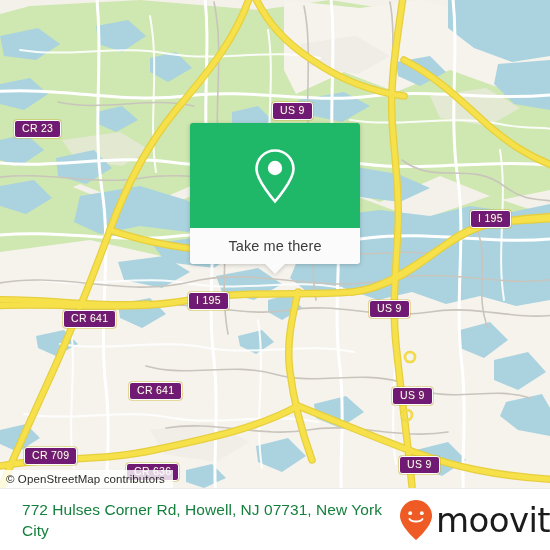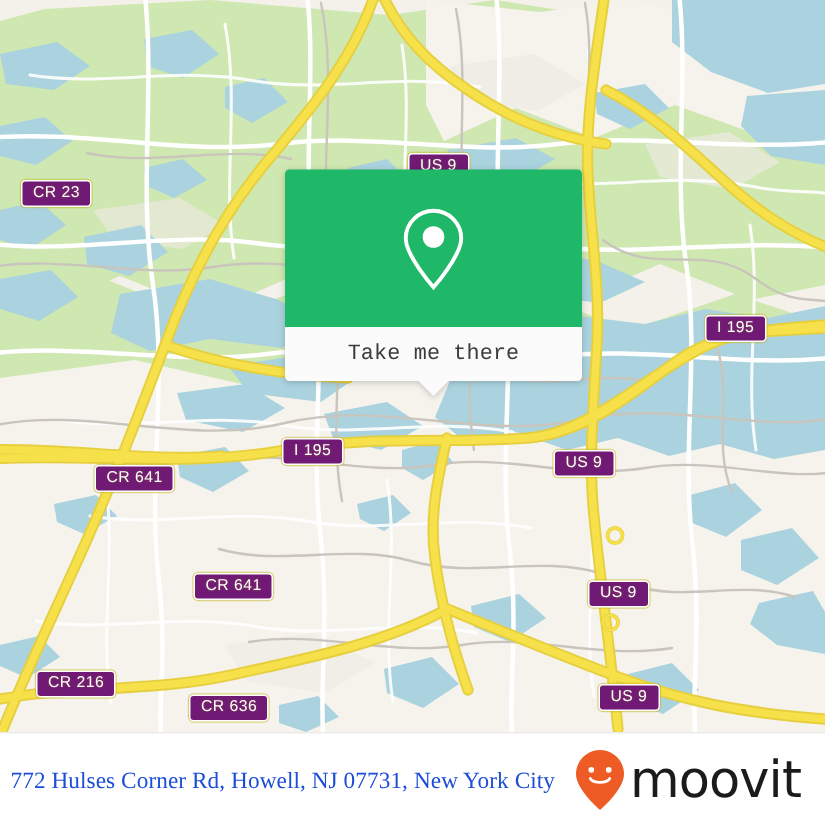--- a/index.html
+++ b/index.html
@@ -25,24 +25,23 @@
     padding:0 8px 0 6px;
     background:rgba(255,255,255,0.80);
     font-size:11.5px;color:#2a2a2a;
     letter-spacing:0.1px;
     white-space:nowrap;
     z-index:40;
   }
 
   
   .popup{
-    position:absolute;left:190px;top:113px;width:198px;
+    position:absolute;left:190px;top:123px;width:170px;
     z-index:50;
     filter:drop-shadow(0 1px 2px rgba(0,0,0,0.20));
-    font-family:Liberation Mono, monospace;
   }
   .popup-head{
     height:105px;
     background:#1fb768;
     border-radius:3px 3px 0 0;
     display:flex;align-items:center;justify-content:center;
   }
   .popup-pin{display:block;}
   .popup-foot{
     position:relative;
@@ -81,29 +80,28 @@
 
   
   .footer{
     position:absolute;left:0;top:488px;width:550px;height:62px;
     background:#ffffff;
     display:flex;align-items:center;
     border-top:1px solid #ececec;
   }
   .footer-addr{
     flex:1;
-    padding-left:7px;padding-right:8px;
-    font-size:15.5px;color:#1d4ed8;
+    padding-left:22px;padding-right:8px;
+    font-size:15.5px;color:#15803d;
     line-height:21px;
     letter-spacing:0.05px;
-    font-family:Liberation Serif, serif;
   }
   .footer-logo{
     display:flex;align-items:center;
-    padding-right:16px;
+    padding-right:0;
   }
   .logo-mark{margin-right:3px;display:block;}
   .logo-word{
     font-size:34px;color:#1b1b1b;
     font-weight:normal;
     letter-spacing:-0.6px;
     line-height:34px;
     font-family:"DejaVu Sans",sans-serif;
   }
 </style>
@@ -310,38 +308,39 @@
     </svg>
 
     <div class="shield" style="left:14px;top:120px;text-align:center;">CR 23</div>
     <div class="shield" style="left:272px;top:102px;">US 9</div>
     <div class="shield" style="left:470px;top:210px;">I 195</div>
     <div class="shield" style="left:188px;top:292px;">I 195</div>
     <div class="shield" style="left:63px;top:310px;">CR 641</div>
     <div class="shield" style="left:369px;top:300px;">US 9</div>
     <div class="shield" style="left:129px;top:382px;">CR 641</div>
     <div class="shield" style="left:392px;top:387px;">US 9</div>
-    <div class="shield" style="left:24px;top:447px;">CR 216</div>
+    <div class="shield" style="left:24px;top:447px;">CR 709</div>
     <div class="shield" style="left:126px;top:463px;">CR 636</div>
     <div class="shield" style="left:399px;top:456px;">US 9</div>
 
     <div class="popup">
       <div class="popup-head">
         <svg class="popup-pin" width="46" height="58" viewBox="0 0 46 58">
           <path d="M23 3.5 C12.8 3.5 4.5 11.8 4.5 22 C4.5 33.5 23 54.5 23 54.5
                    C23 54.5 41.5 33.5 41.5 22 C41.5 11.8 33.2 3.5 23 3.5 Z" fill="none" stroke="#ffffff" stroke-width="2.6"></path>
           <circle cx="23" cy="21" r="7.2" fill="#ffffff"></circle>
         </svg>
       </div>
       <div class="popup-foot">
         <span class="popup-foot-label">Take me there</span>
         <div class="popup-tip"></div>
       </div>
     </div>
 
+    <div class="attrib">© OpenStreetMap contributors</div>
   </div>
 
   <div class="footer">
     <div class="footer-addr">772 Hulses Corner Rd, Howell, NJ 07731, New York City</div>
     <div class="footer-logo">
       <svg class="logo-mark" width="34" height="42" viewBox="0 0 34 42">
         <path d="M17 1 C8.2 1 1 8.2 1 17 C1 27.5 17 41 17 41 C17 41 33 27.5 33 17
                  C33 8.2 25.8 1 17 1 Z" fill="#ef5b25"></path>
         <circle cx="11.2" cy="14.2" r="1.9" fill="#ffffff"></circle>
         <circle cx="22.8" cy="14.2" r="1.9" fill="#ffffff"></circle>

